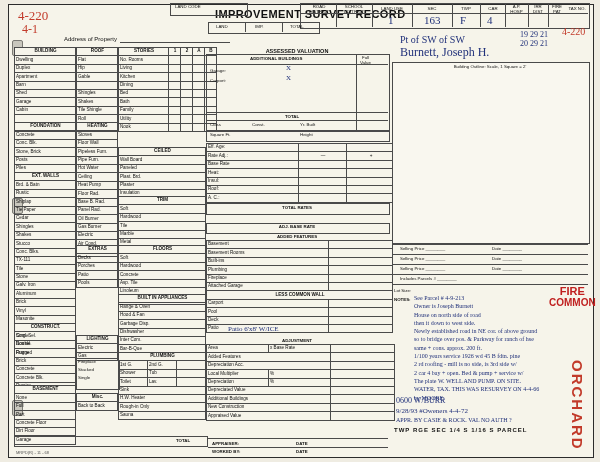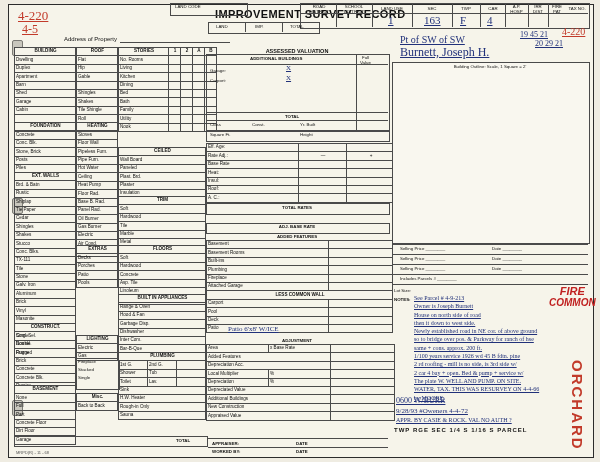--- a/index.html
+++ b/index.html
@@ -10,22 +10,22 @@
   .red{color:#b42020;}
   .tbl{border-collapse:collapse;table-layout:fixed;}
   .tbl td{border:1px solid #4a4a4a;font-size:4.6px;line-height:1;padding:0 0 0 1px;height:7.4px;color:#111;white-space:nowrap;overflow:hidden;}
   .hdr{text-align:center;font-weight:bold;font-size:5px;background:#f6f4ea;}
   .sec{text-align:center;font-weight:bold;font-size:4.8px;}
   .blank{border:1px solid #4a4a4a;}
   .title{position:absolute;font-weight:bold;letter-spacing:.4px;}
   .lbl{position:absolute;font-size:5px;color:#111;}
   .line{position:absolute;background:#4a4a4a;height:1px;}
   .vline{position:absolute;background:#4a4a4a;width:1px;}
-  .hand{position:absolute;font-family:"Liberation Serif",serif;color:#21317a;text-decoration:underline;}
-  .stamp{position:absolute;color:#c02020;font-weight:bold;font-family:"Liberation Sans",sans-serif;font-style:italic;}
+  .hand{position:absolute;font-family:"Liberation Serif",serif;color:#21317a;}
+  .stamp{position:absolute;color:#c02020;font-weight:bold;font-family:"Liberation Sans",sans-serif;}
   .orchard{position:absolute;color:#c23a2a;font-weight:bold;font-size:15px;letter-spacing:2px;transform:rotate(90deg);transform-origin:left top;}
   .box{position:absolute;border:1px solid #4a4a4a;}
   .tiny{font-size:4.4px;}
 </style>
 </head>
 <body>
 
 <div id="page">
   <div class="card"></div>
 
@@ -69,27 +69,27 @@
   <div class="vline" style="left:245px;top:22px;height:10px;"></div>
   <div class="vline" style="left:282px;top:22px;height:10px;"></div>
   <div class="lbl tiny" style="left:216px;top:24px;">LAND</div>
   <div class="lbl tiny" style="left:255px;top:24px;">IMP.</div>
   <div class="lbl tiny" style="left:290px;top:24px;">TOTAL</div>
 
   <div class="lbl" style="left:64px;top:36px;font-size:6px;">Address of Property</div>
   <div class="line" style="left:120px;top:42px;width:110px;"></div>
 
   <div class="hand red" style="left:18px;top:8px;font-size:13px;color:#c23a2a;">4-220</div>
-  <div class="hand red" style="left:22px;top:22px;font-size:12px;color:#c23a2a;">4-5</div>
+  <div class="hand red" style="left:22px;top:22px;font-size:12px;color:#c23a2a;">4-1</div>
   <div class="hand red" style="left:562px;top:26px;font-size:10px;color:#c23a2a;">4-220</div>
 
   <div class="hand" style="left:400px;top:34px;font-size:10px;">Pt of SW of SW</div>
   <div class="hand" style="left:400px;top:45px;font-size:12px;">Burnett, Joseph H.</div>
-  <div class="hand" style="left:520px;top:30px;font-size:8px;">19  45 21</div>
-  <div class="hand" style="left:535px;top:39px;font-size:8px;">20  29 21</div>
+  <div class="hand" style="left:520px;top:30px;font-size:8px;">19  29 21</div>
+  <div class="hand" style="left:520px;top:39px;font-size:8px;">20  29 21</div>
 
   <table class="tbl" style="position:absolute;left:14px;top:47px;width:62px;">
     <tbody>
         <tr>
           <td class="hdr">BUILDING</td>
         </tr>
     <tr>
           <td>Dwelling</td>
         </tr>
     <tr>

